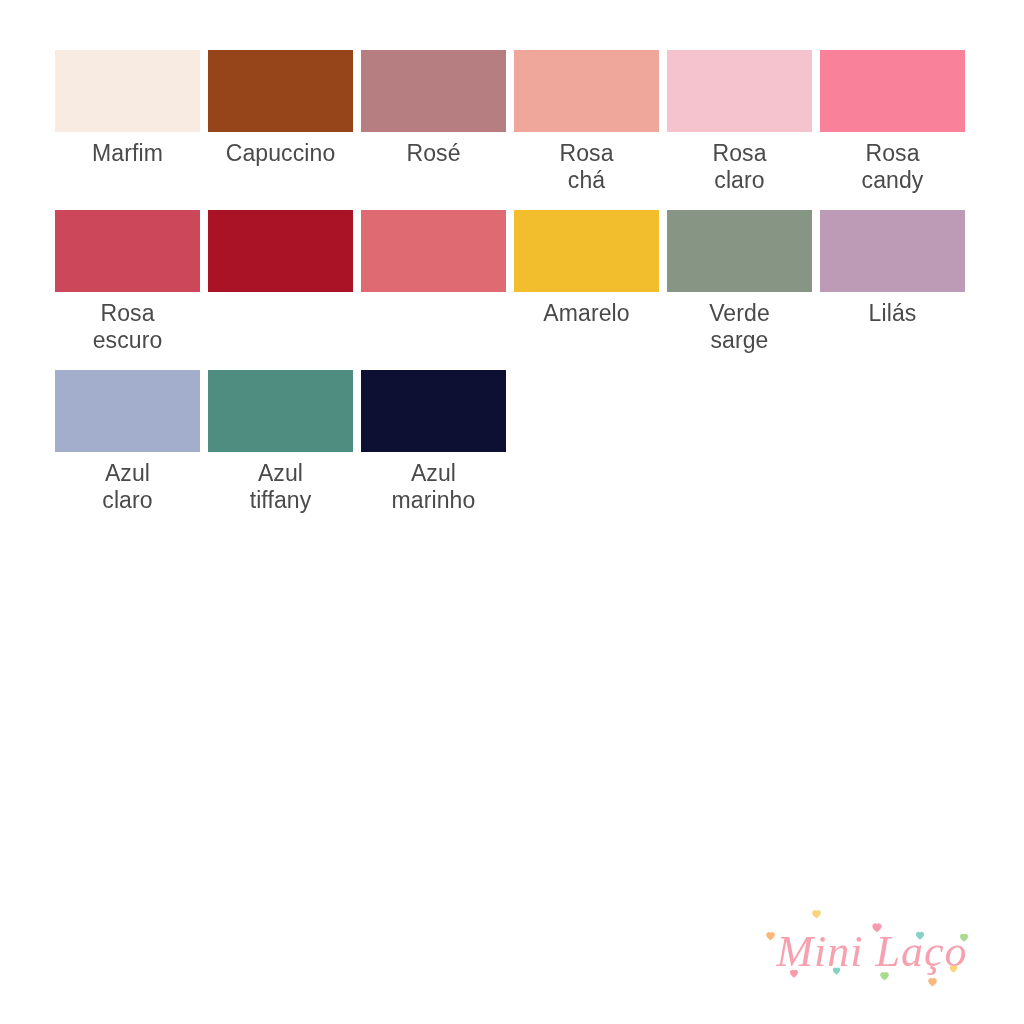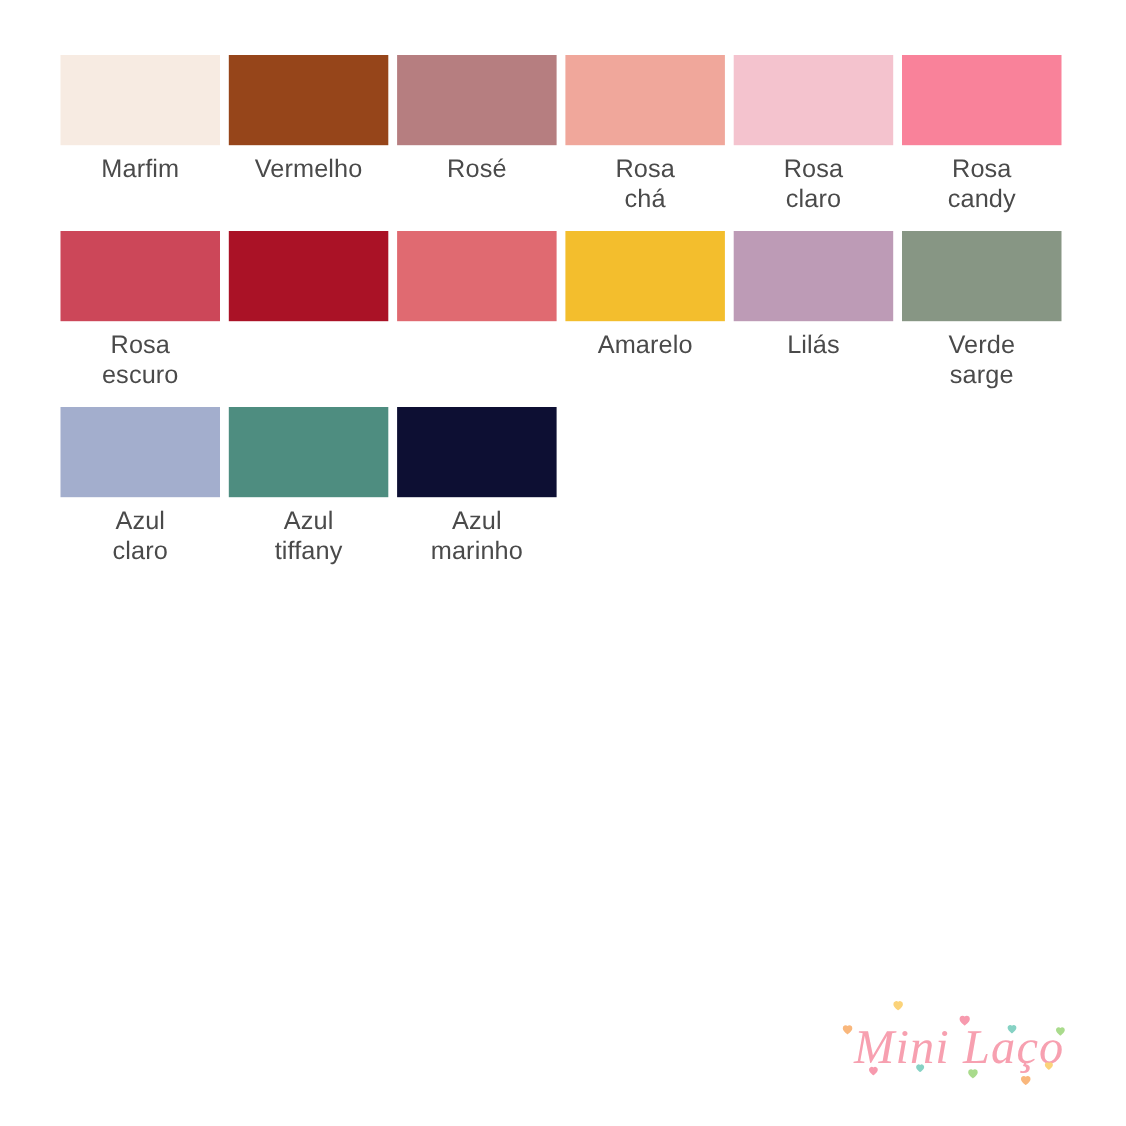--- a/index.html
+++ b/index.html
@@ -90,21 +90,21 @@
 <body>
 
 <div id="palette-board">
     <div class="swatch-row">
       <div class="swatch-cell">
         <div class="swatch-chip" style="background: rgb(247, 235, 226);"></div>
         <div class="swatch-label">Marfim</div>
       </div>
       <div class="swatch-cell">
         <div class="swatch-chip" style="background: rgb(150, 69, 26);"></div>
-        <div class="swatch-label">Vermelho</div>
+        <div class="swatch-label">Capuccino</div>
       </div>
       <div class="swatch-cell">
         <div class="swatch-chip" style="background: rgb(182, 126, 128);"></div>
         <div class="swatch-label">Rosé</div>
       </div>
       <div class="swatch-cell">
         <div class="swatch-chip" style="background: rgb(240, 167, 155);"></div>
         <div class="swatch-label">Rosa
 chá</div>
       </div>
@@ -127,30 +127,30 @@
       </div>
       <div class="swatch-cell">
         <div class="swatch-chip" style="background: rgb(170, 18, 38);"></div>
       </div>
       <div class="swatch-cell">
         <div class="swatch-chip" style="background: rgb(224, 106, 113);"></div>
       </div>
       <div class="swatch-cell">
         <div class="swatch-chip" style="background: rgb(243, 190, 45);"></div>
         <div class="swatch-label">Amarelo</div>
-      </div>
-      <div class="swatch-cell">
-        <div class="swatch-chip" style="background: rgb(189, 155, 182);"></div>
-        <div class="swatch-label">Lilás</div>
       </div>
       <div class="swatch-cell">
         <div class="swatch-chip" style="background: rgb(135, 150, 132);"></div>
         <div class="swatch-label">Verde
 sarge</div>
       </div>
+      <div class="swatch-cell">
+        <div class="swatch-chip" style="background: rgb(189, 155, 182);"></div>
+        <div class="swatch-label">Lilás</div>
+      </div>
     </div>
     <div class="swatch-row">
       <div class="swatch-cell">
         <div class="swatch-chip" style="background: rgb(163, 174, 205);"></div>
         <div class="swatch-label">Azul
 claro</div>
       </div>
       <div class="swatch-cell">
         <div class="swatch-chip" style="background: rgb(78, 141, 128);"></div>
         <div class="swatch-label">Azul

